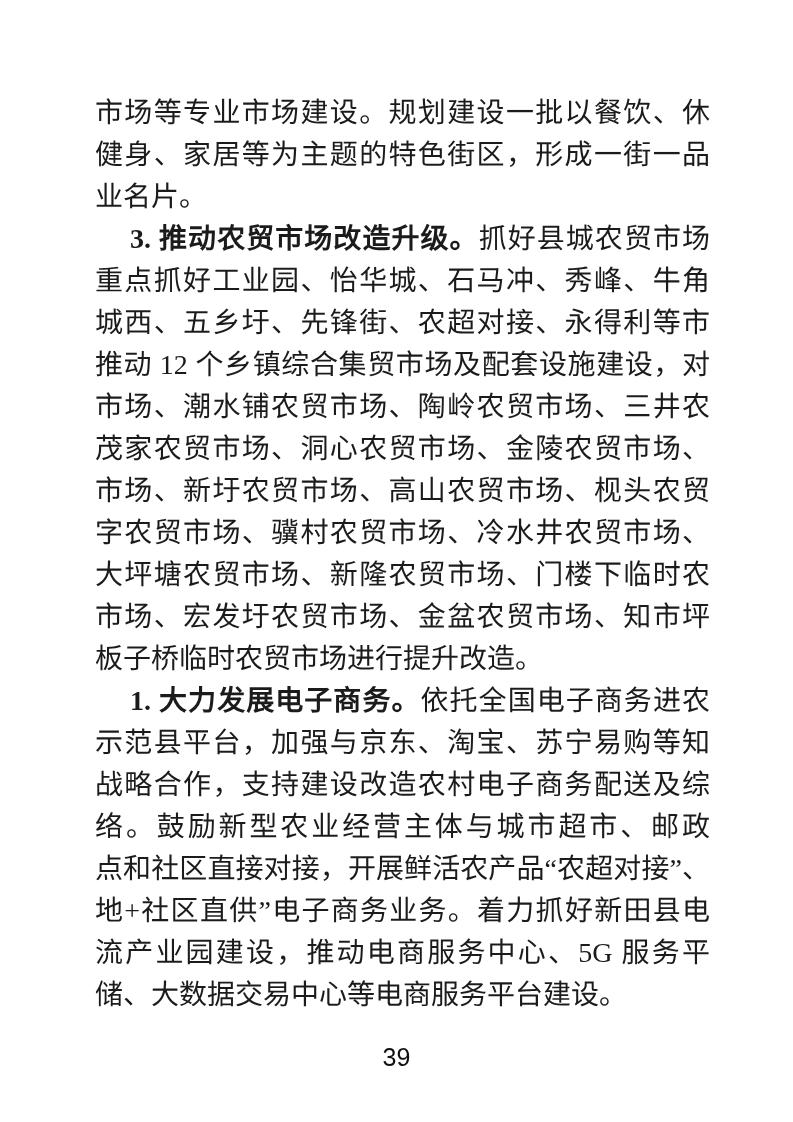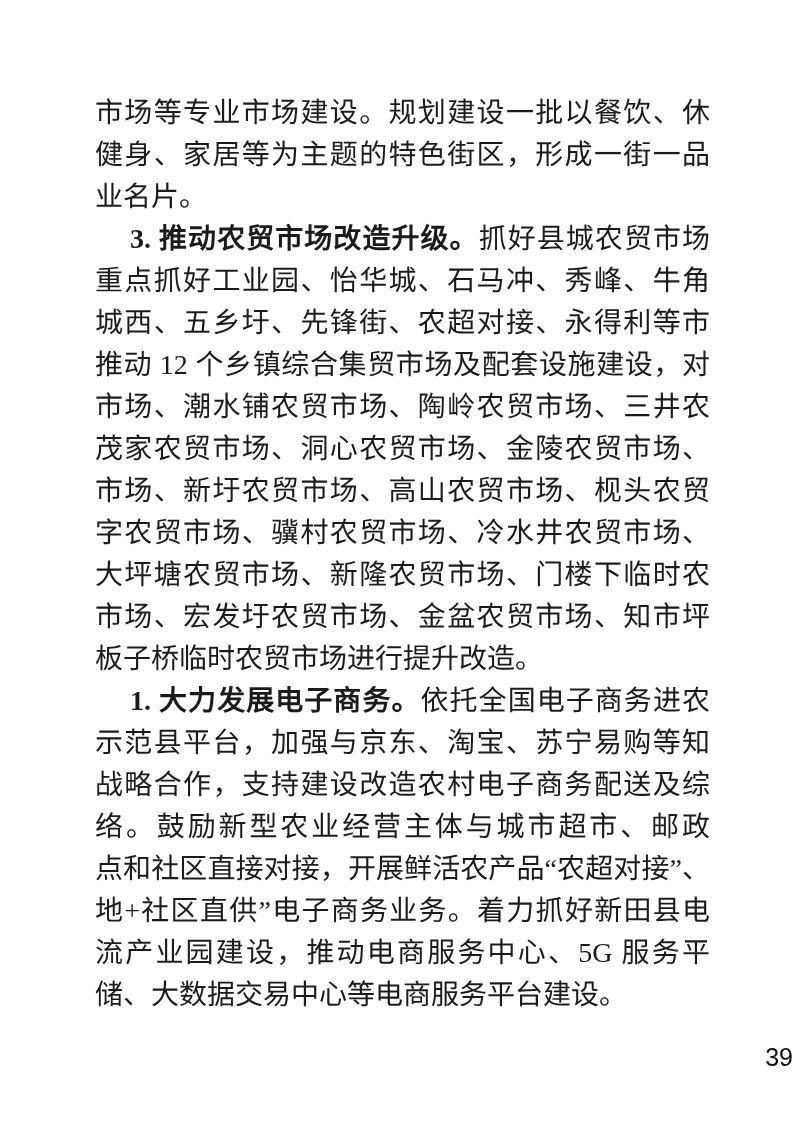--- a/index.html
+++ b/index.html
@@ -37,21 +37,21 @@
     text-indent: 35px;
   }
   .line b {
     font-weight: bold;
   }
   .page-number {
     position: absolute;
     left: 0;
     top: 1043px;
     width: 100%;
-    text-align: right;
+    text-align: center;
     font-family: "Liberation Sans", sans-serif;
     font-size: 25px;
     color: #111111;
   }
 </style>
 </head>
 <body>
 
 <div class="page">
   <div class="text-block" id="text-block">

